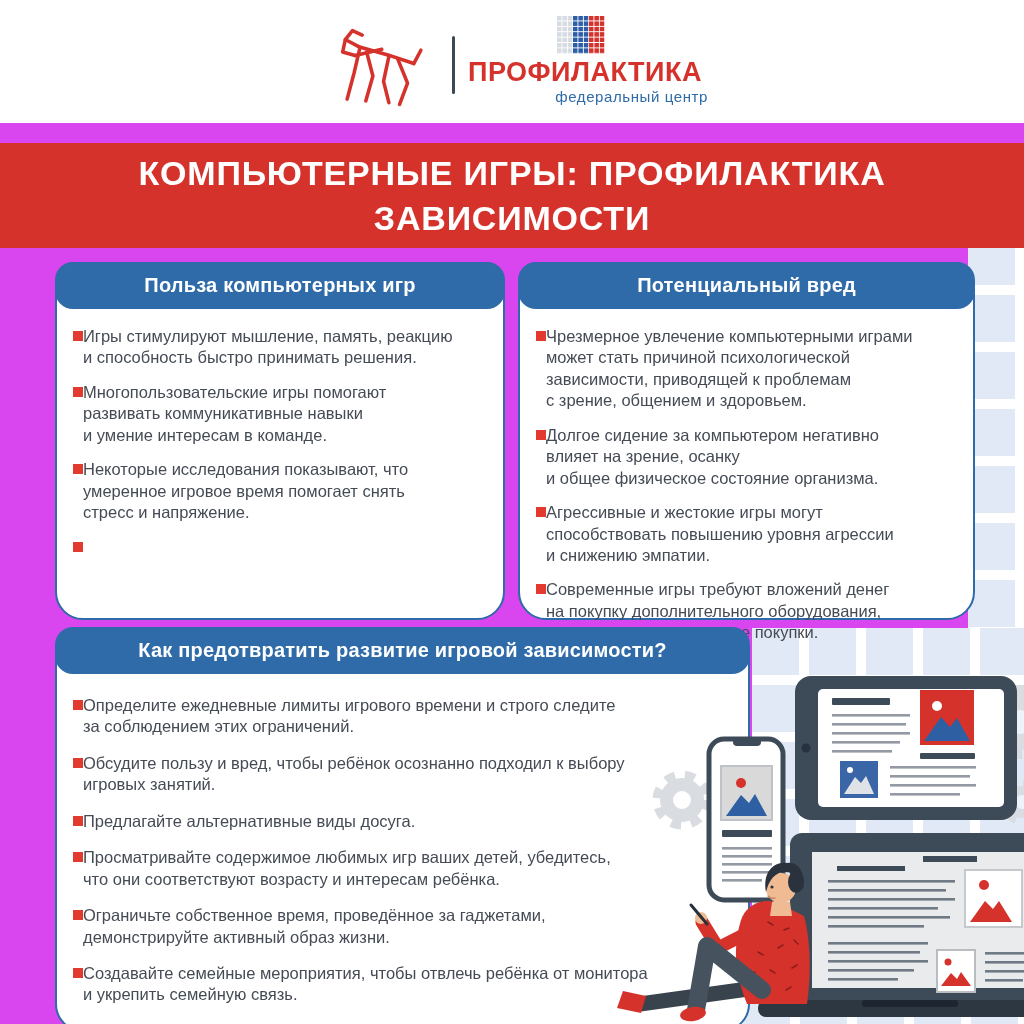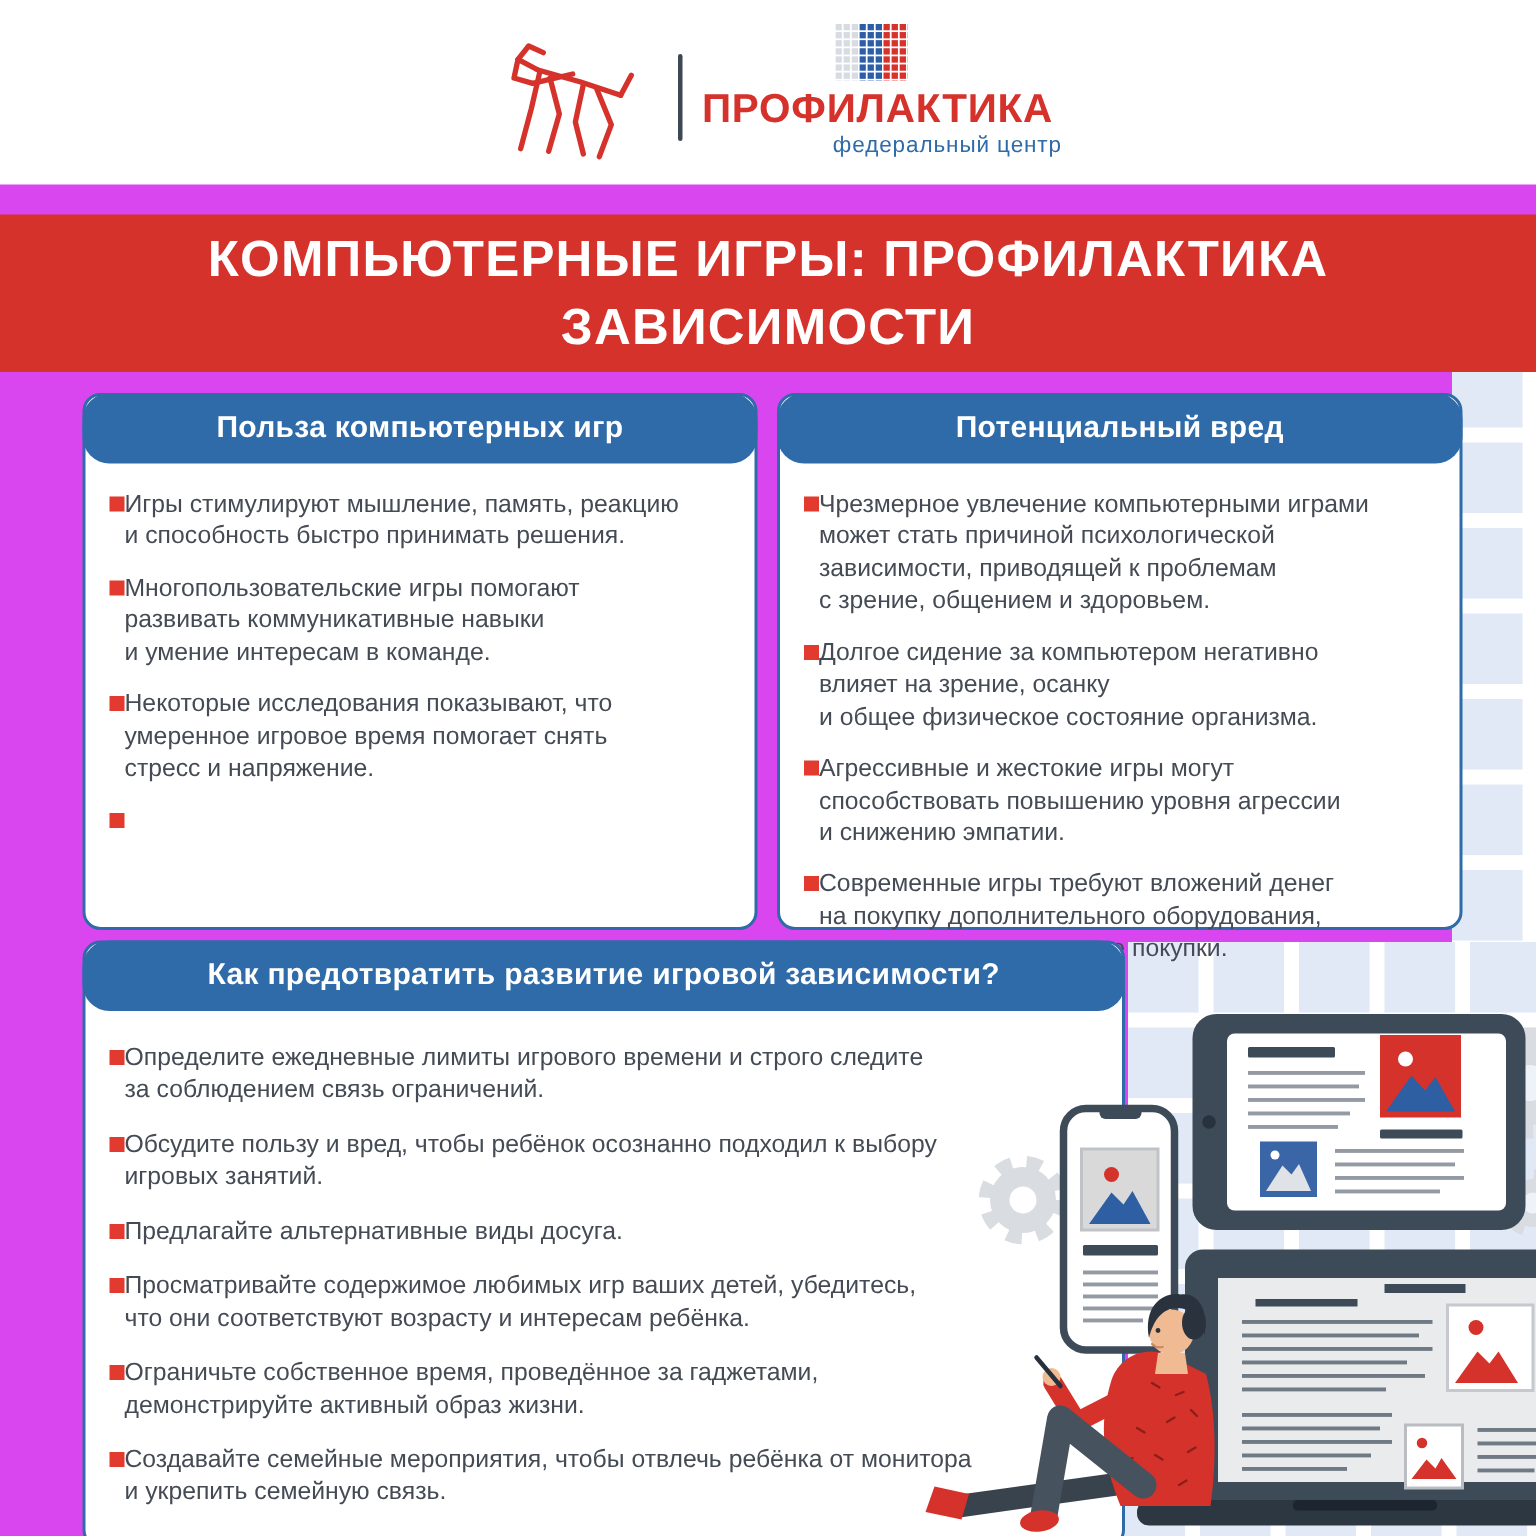--- a/index.html
+++ b/index.html
@@ -28,21 +28,21 @@
 
   
   .ptn{background-color:#fff;background-size:57px 57px;
     background-image:linear-gradient(to right, transparent 47px, #ffffff 47px),
                      linear-gradient(to bottom, #e2e9f6 47px, #ffffff 47px);}
   #ptn-right{left:968px;top:238px;width:56px;height:390px;}
   #ptn-main{left:752px;top:628px;width:272px;height:396px;}
   #ptn-bottom{left:116px;top:1001px;width:908px;height:23px;}
 
   
-  .card{position:absolute;background:#fff;border:2px solid #2e6ba8;border-radius:12px;box-sizing:border-box;}
+  .card{position:absolute;background:#fff;border:2px solid #2e6ba8;border-radius:28px;box-sizing:border-box;}
   .card-header{position:absolute;top:-2px;left:-2px;right:-2px;height:47px;background:#2e6ba8;
     border-radius:18px;color:#fff;font-weight:bold;font-size:20px;
     display:flex;align-items:center;justify-content:center;letter-spacing:.2px;}
   .card ul{list-style:none;margin:0;padding:0;}
   .card li{display:flex;gap:0;margin-bottom:13px;}
   .sq{flex:none;width:10px;height:10px;background:#e23a2e;margin-top:5px;}
   .btxt{font-size:16.5px;line-height:1.30;white-space:pre-line;}
   #card-benefits{left:55px;top:262px;width:450px;height:358px;}
   #card-harm{left:518px;top:262px;width:457px;height:358px;text-decoration:underline;}
   #card-prevention{left:55px;top:627px;width:695px;height:405px;}
@@ -147,21 +147,21 @@
         </li>
     </ul>
   </div>
 
   <div class="card" id="card-prevention">
     <div class="card-header">Как предотвратить развитие игровой зависимости?</div>
     <ul class="body">
       <li>
           <span class="sq"></span>
           <span class="btxt">Определите ежедневные лимиты игрового времени и строго следите
-за соблюдением связь ограничений.</span>
+за соблюдением этих ограничений.</span>
         </li>
       <li>
           <span class="sq"></span>
           <span class="btxt">Обсудите пользу и вред, чтобы ребёнок осознанно подходил к выбору
 игровых занятий.</span>
         </li>
       <li>
           <span class="sq"></span>
           <span class="btxt">Предлагайте альтернативные виды досуга.</span>
         </li>

